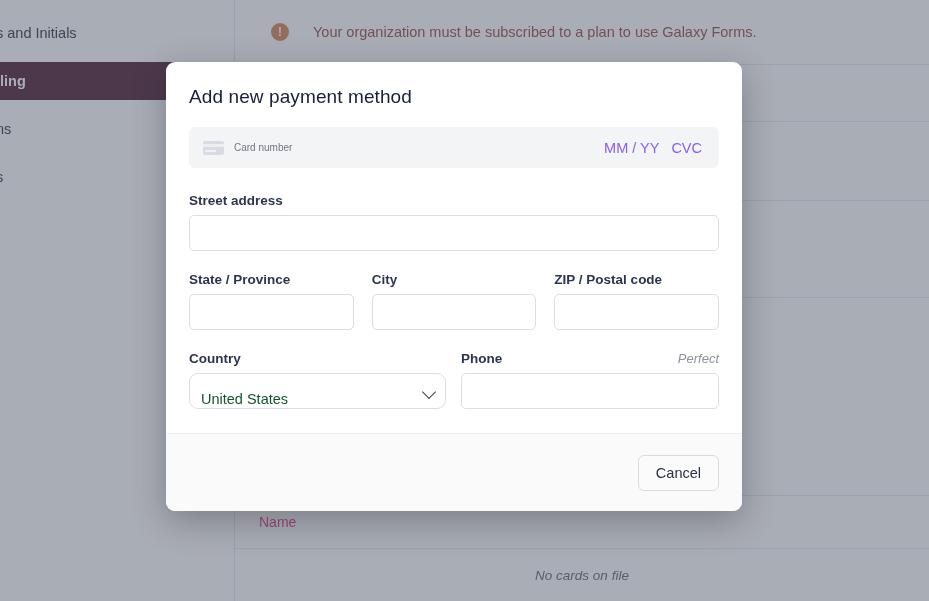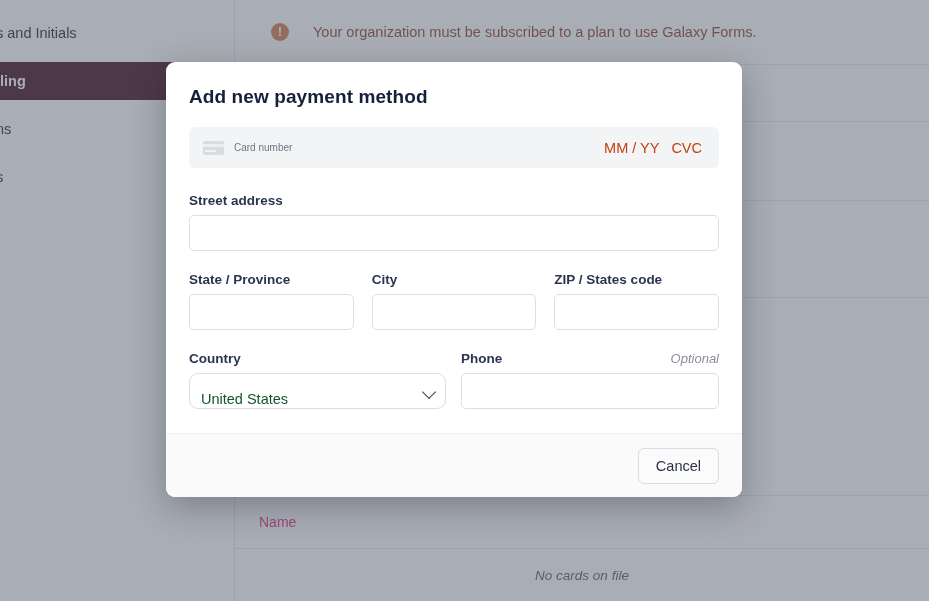--- a/index.html
+++ b/index.html
@@ -142,21 +142,21 @@
     width: 576px;
     background: #ffffff;
     border-radius: 9px;
     box-shadow: 0 10px 34px rgba(20, 24, 34, 0.30);
     overflow: hidden;
   }
   #modal-body { padding: 24px 23px 20px 23px; }
 
   #modal-title {
     font-size: 19px;
-    font-weight: 700;
+    font-weight: 400;
     color: #16203a;
     margin: 0 0 19px 0;
     letter-spacing: 0.1px;
   }
 
   
   #card-row {
     height: 41px;
     background: #f3f4f6;
     border-radius: 6px;
@@ -188,21 +188,21 @@
     width: 11px; height: 2px;
     background: #f0f1f5;
   }
   #card-placeholder {
     font-size: 10px;
     color: #6f7682;
     flex: 1 1 auto;
   }
   #card-expiry, #card-cvc {
     font-size: 14.5px;
-    color: #c2410c;
+    color: #8b5cf6;
   }
   #card-expiry { margin-right: 12px; }
 
   .field-label {
     font-size: 13.5px;
     font-weight: 700;
     color: #2b3550;
     margin-bottom: 7px;
     display: block;
   }
@@ -269,21 +269,21 @@
     right: 12px;
     top: 14px;
     width: 9px; height: 9px;
     border-right: 1.7px solid #3a4154;
     border-bottom: 1.7px solid #3a4154;
     transform: rotate(45deg);
     pointer-events: none;
   }
 
   #modal-footer {
-    height: 64px;
+    height: 78px;
     background: #fafafb;
     border-top: 1px solid #eceef1;
     display: flex;
     align-items: center;
     justify-content: flex-end;
     padding-right: 23px;
     box-sizing: border-box;
     gap: 10px;
   }
   .btn {
@@ -382,39 +382,39 @@
     <div class="row-3">
       <div class="col">
         <label class="field-label">State / Province</label>
         <input class="text-input" type="text" value="" style="">
       </div>
       <div class="col">
         <label class="field-label">City</label>
         <input class="text-input" type="text" value="" style="">
       </div>
       <div class="col">
-        <label class="field-label">ZIP / States code</label>
+        <label class="field-label">ZIP / Postal code</label>
         <input class="text-input" type="text" value="" style="">
       </div>
     </div>
 
     <div class="row-2">
       <div class="col-country">
         <label class="field-label">Country</label>
         <div class="select-wrap">
           <div class="select-box">
             <span>United States</span>
           </div>
           <span class="chevron"></span>
         </div>
       </div>
       <div class="col-phone">
         <div class="label-row">
           <label class="field-label">Phone</label>
-          <span class="optional-tag">Optional</span>
+          <span class="optional-tag">Perfect</span>
         </div>
         <input class="text-input" type="text" value="" style="">
       </div>
     </div>
 
   </div>
 
   <div id="modal-footer">
     <button class="btn" id="cancel-button">Cancel</button>
   </div>

